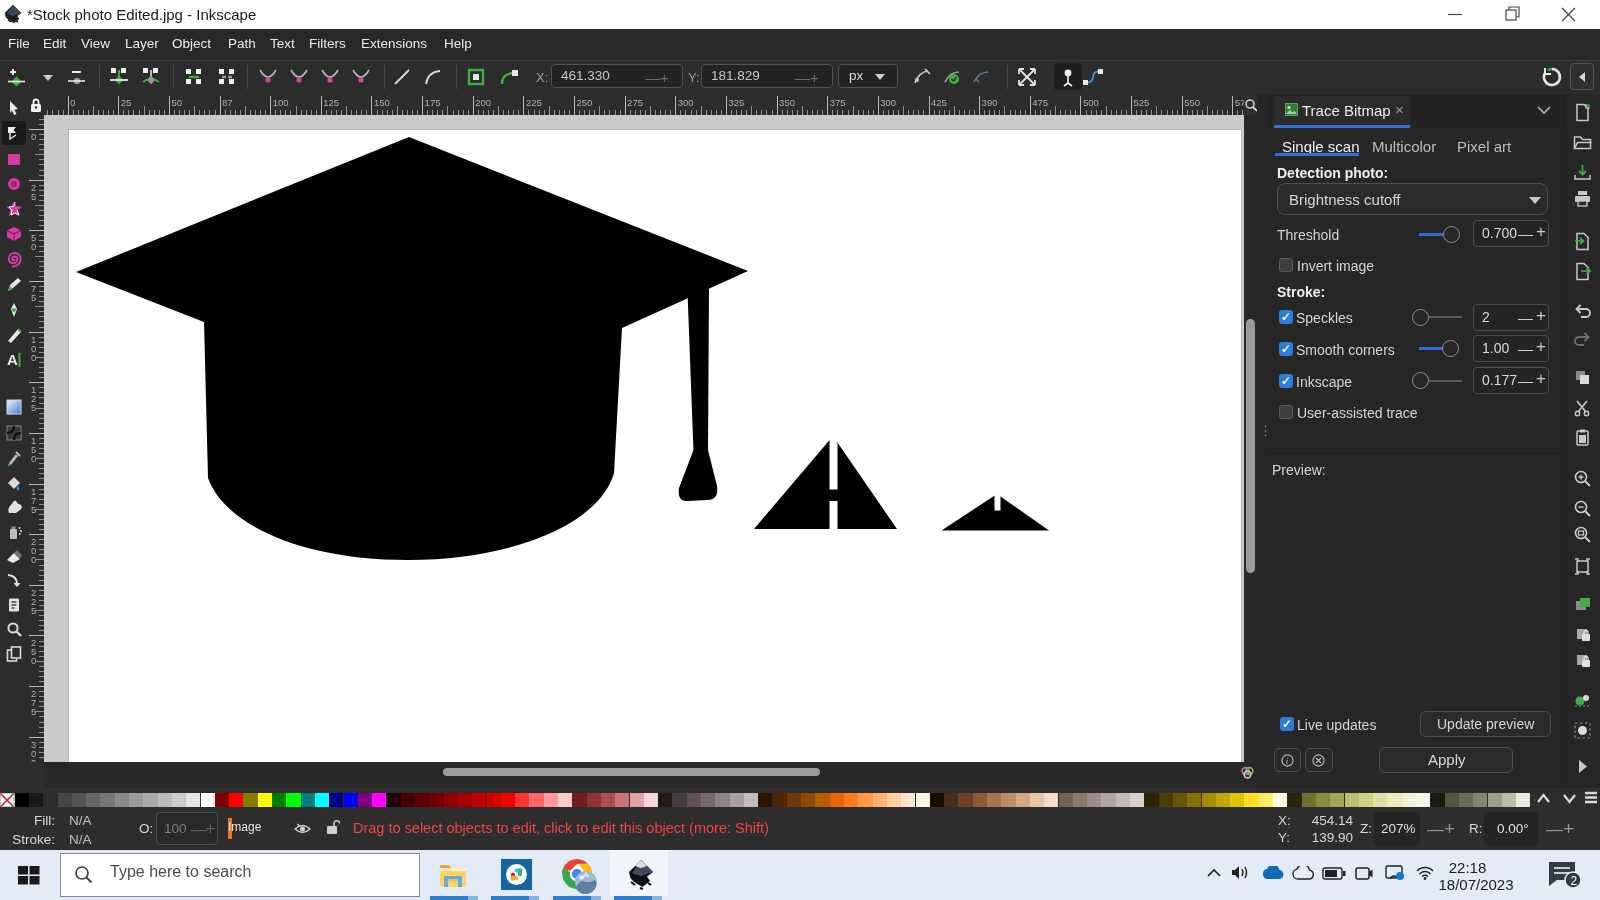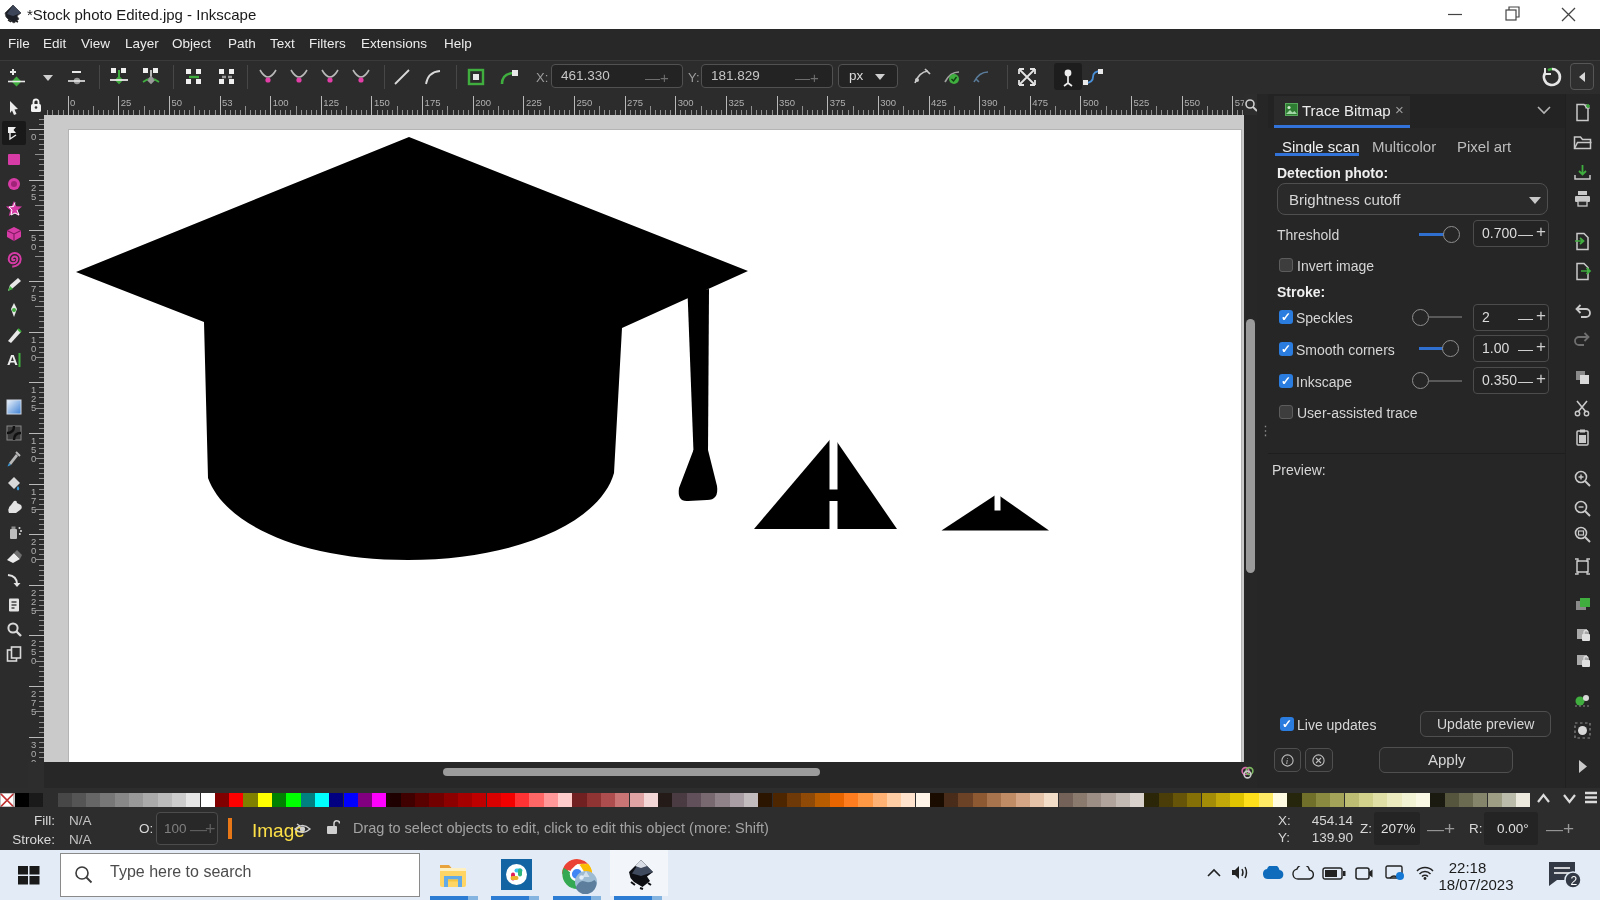--- a/index.html
+++ b/index.html
@@ -241,21 +241,21 @@
 <div class="tick" style="left:129.9px;top:16px;width:1px;height:5px;background:#8f8f8f"></div>
 <div class="tick" style="left:135.0px;top:16px;width:1px;height:5px;background:#8f8f8f"></div>
 <div class="tick" style="left:140.1px;top:16px;width:1px;height:5px;background:#8f8f8f"></div>
 <div class="tick" style="left:145.1px;top:16px;width:1px;height:5px;background:#8f8f8f"></div>
 <div class="tick" style="left:150.2px;top:12px;width:1px;height:9px;background:#8f8f8f"></div>
 <div class="tick" style="left:155.3px;top:16px;width:1px;height:5px;background:#8f8f8f"></div>
 <div class="tick" style="left:160.3px;top:16px;width:1px;height:5px;background:#8f8f8f"></div>
 <div class="tick" style="left:165.4px;top:16px;width:1px;height:5px;background:#8f8f8f"></div>
 <div class="tick" style="left:170.5px;top:16px;width:1px;height:5px;background:#8f8f8f"></div>
 <div class="tick" style="left:175.5px;top:2px;width:1px;height:19px"></div>
-<div class="ticklabel" style="left:178.0px;top:4px">53</div>
+<div class="ticklabel" style="left:178.0px;top:4px">87</div>
 <div class="tick" style="left:180.6px;top:16px;width:1px;height:5px;background:#8f8f8f"></div>
 <div class="tick" style="left:185.6px;top:16px;width:1px;height:5px;background:#8f8f8f"></div>
 <div class="tick" style="left:190.7px;top:16px;width:1px;height:5px;background:#8f8f8f"></div>
 <div class="tick" style="left:195.8px;top:16px;width:1px;height:5px;background:#8f8f8f"></div>
 <div class="tick" style="left:200.8px;top:12px;width:1px;height:9px;background:#8f8f8f"></div>
 <div class="tick" style="left:205.9px;top:16px;width:1px;height:5px;background:#8f8f8f"></div>
 <div class="tick" style="left:211.0px;top:16px;width:1px;height:5px;background:#8f8f8f"></div>
 <div class="tick" style="left:216.0px;top:16px;width:1px;height:5px;background:#8f8f8f"></div>
 <div class="tick" style="left:221.1px;top:16px;width:1px;height:5px;background:#8f8f8f"></div>
 <div class="tick" style="left:226.2px;top:2px;width:1px;height:19px"></div>
@@ -791,21 +791,21 @@
 <div class="abs" style="left:1442.0px;top:340.0px;width:17px;height:17px;border-radius:50%;background:#262626;border:1.5px solid #8f8f8f"></div>
 <div class="spin" style="left:1473px;top:335px;width:76px;height:27px"></div>
 <div class="spintxt" style="left:1482px;top:340px">1.00</div>
 <div class="mp" style="left:1518px;top:342px;font-size:15px">—</div>
 <div class="mp" style="left:1536px;top:340px;font-size:17px">+</div>
 <div class="cb cb-on" style="left:1279px;top:373.5px">✓</div>
 <div class="pnl" style="left:1296px;top:373.5px">Inkscape</div>
 <div class="abs" style="left:1429px;top:379.5px;width:33px;height:2px;background:#595959"></div>
 <div class="abs" style="left:1412.0px;top:372.0px;width:17px;height:17px;border-radius:50%;background:#262626;border:1.5px solid #8f8f8f"></div>
 <div class="spin" style="left:1473px;top:367px;width:76px;height:27px"></div>
-<div class="spintxt" style="left:1482px;top:372px">0.350</div>
+<div class="spintxt" style="left:1482px;top:372px">0.177</div>
 <div class="mp" style="left:1518px;top:374px;font-size:15px">—</div>
 <div class="mp" style="left:1536px;top:372px;font-size:17px">+</div>
 <div class="cb cb-off" style="left:1279px;top:404.5px"></div>
 <div class="pnl" style="left:1297px;top:404.5px">User-assisted trace</div>
 <div class="abs" style="left:1268px;top:453px;width:297px;height:1px;background:#1e1e1e"></div>
 <div class="pnl" style="left:1272px;top:462px">Preview:</div>
 <div class="cb cb-on" style="left:1280px;top:717px">✓</div>
 <div class="pnl" style="left:1297px;top:716.5px">Live updates</div>
 <div class="box" style="left:1420px;top:711px;width:131px;height:26px;border-radius:6px"></div>
 <div class="pnl" style="left:1437px;top:716px">Update preview</div>
@@ -1041,31 +1041,31 @@
 <div class="st" style="left:25px;top:813px;width:30px;text-align:right">Fill:</div>
 <div class="st" style="left:1px;top:831.5px;width:54px;text-align:right">Stroke:</div>
 <div class="st" style="left:69px;top:813px;color:#c2c2c2">N/A</div>
 <div class="st" style="left:69px;top:831.5px;color:#c2c2c2">N/A</div>
 <div class="st" style="left:139px;top:821px">O:</div>
 <div class="spin" style="left:156px;top:812px;width:62px;height:33px;background:#282828"></div>
 <div class="st" style="left:164px;top:821px;color:#7f7f7f">100</div>
 <div class="mp" style="left:190px;top:823px;color:#5f5f5f">—</div>
 <div class="mp" style="left:205px;top:822px;color:#5f5f5f;font-size:18px">+</div>
 <div class="abs" style="left:228px;top:818px;width:3.5px;height:21px;background:#e87817"></div>
-<div class="st" style="left:252px;top:820px;font-size:19px;color:#fde047">Image</div>
+<div class="st" style="left:228px;top:820px;font-size:12px;color:#e5e5e5">Image</div>
 <svg class="abs" style="left:294px;top:821px" width="17" height="15">
     <path d="M1 8 Q8.5 1 16 8 Q8.5 15 1 8 Z" fill="none" stroke="#cfcfcf" stroke-width="1.4"></path>
     <circle cx="8.5" cy="8" r="2.6" fill="#cfcfcf"></circle>
     <path d="M3 3 l3 2" stroke="#cfcfcf" stroke-width="1.4"></path>
   </svg>
 <svg class="abs" style="left:325px;top:819px" width="15" height="17">
     <rect x="2" y="7" width="10" height="8" rx="1" fill="#cfcfcf"></rect>
     <path d="M9 7 v-2.5 a2.8 2.8 0 0 1 5.6 0" fill="none" stroke="#cfcfcf" stroke-width="1.5"></path>
   </svg>
-<div class="st" style="left:353px;top:819.5px;font-size:14.5px;color:#a3a3a3">Drag to select objects to edit, click to edit this object (more: Shift)</div>
+<div class="st" style="left:353px;top:819.5px;font-size:14.5px;color:#ef4444">Drag to select objects to edit, click to edit this object (more: Shift)</div>
 <div class="st" style="left:1278px;top:812.5px;color:#d6d6d6">X:</div>
 <div class="st" style="left:1307px;top:812.5px;width:46px;text-align:right;color:#d6d6d6">454.14</div>
 <div class="st" style="left:1278px;top:830px;color:#d6d6d6">Y:</div>
 <div class="st" style="left:1307px;top:830px;width:46px;text-align:right;color:#d6d6d6">139.90</div>
 <div class="st" style="left:1360px;top:821px">Z:</div>
 <div class="abs" style="left:1374px;top:812px;width:46px;height:33px;background:#242424;border-radius:3px"></div>
 <div class="st" style="left:1381px;top:821px;color:#e0e0e0">207%</div>
 <div class="mp" style="left:1427px;top:823px;color:#989898">—</div>
 <div class="mp" style="left:1444px;top:822px;color:#989898;font-size:19px">+</div>
 <div class="st" style="left:1469px;top:821px">R:</div>

